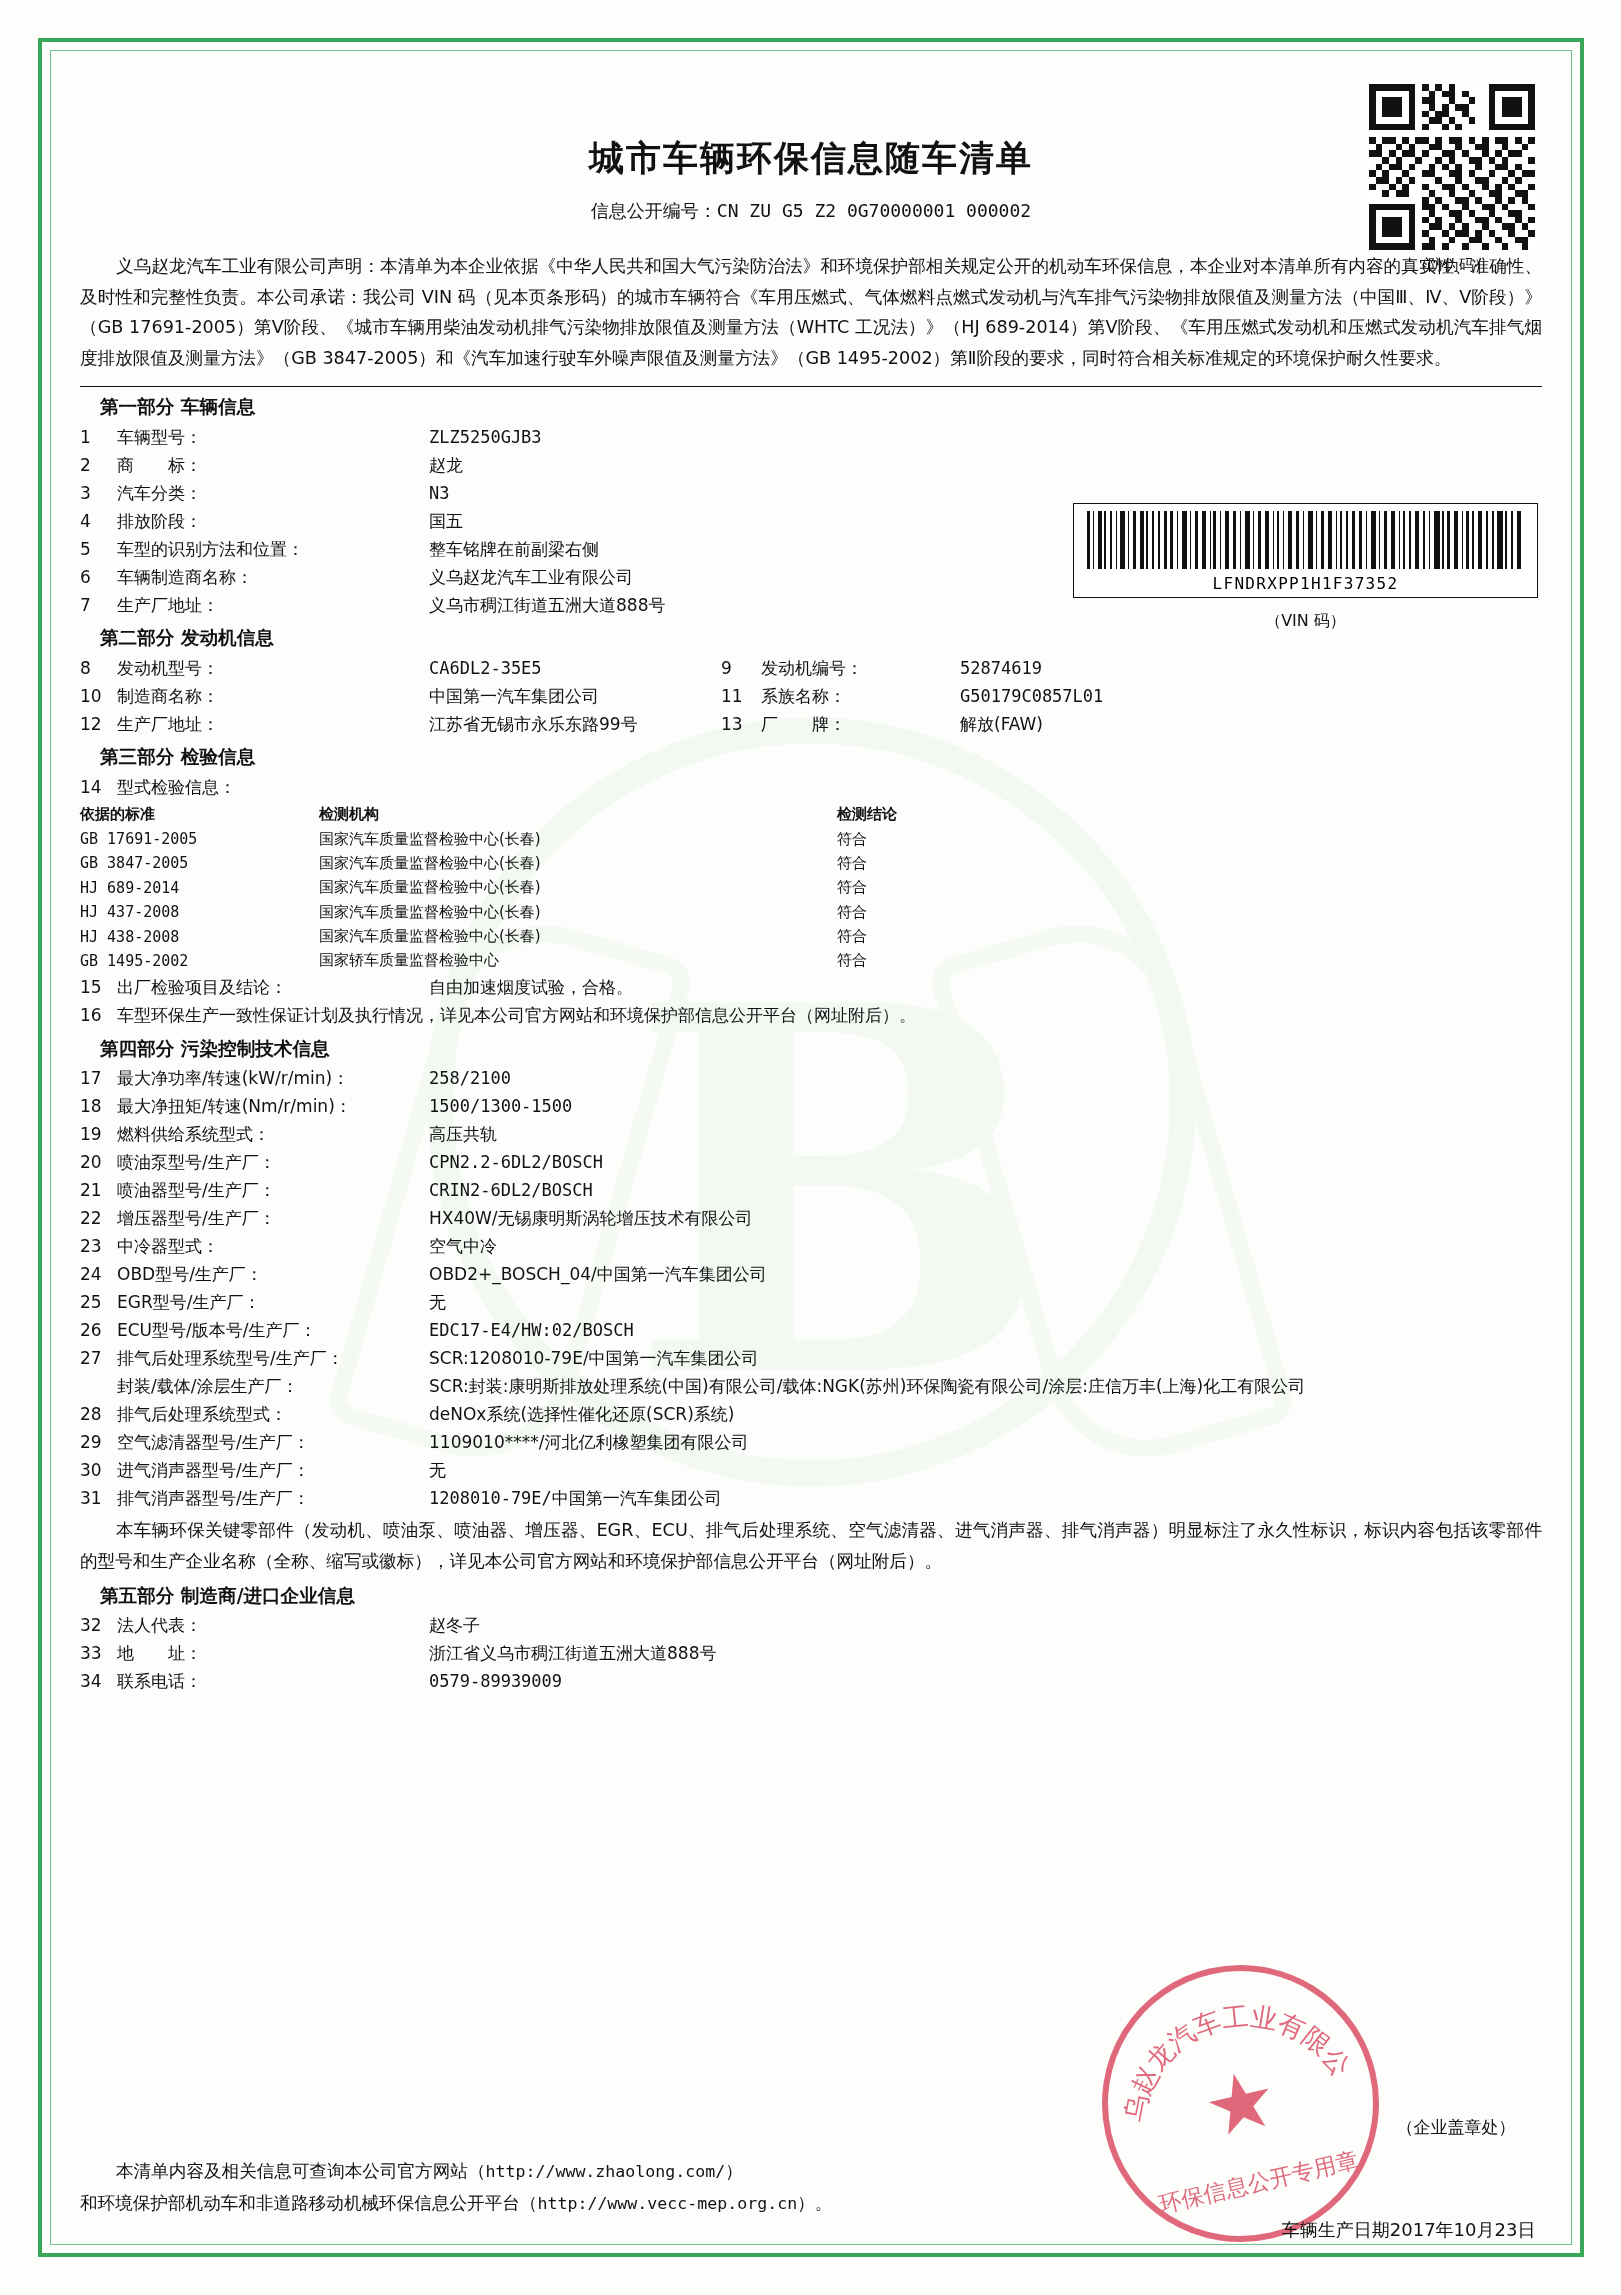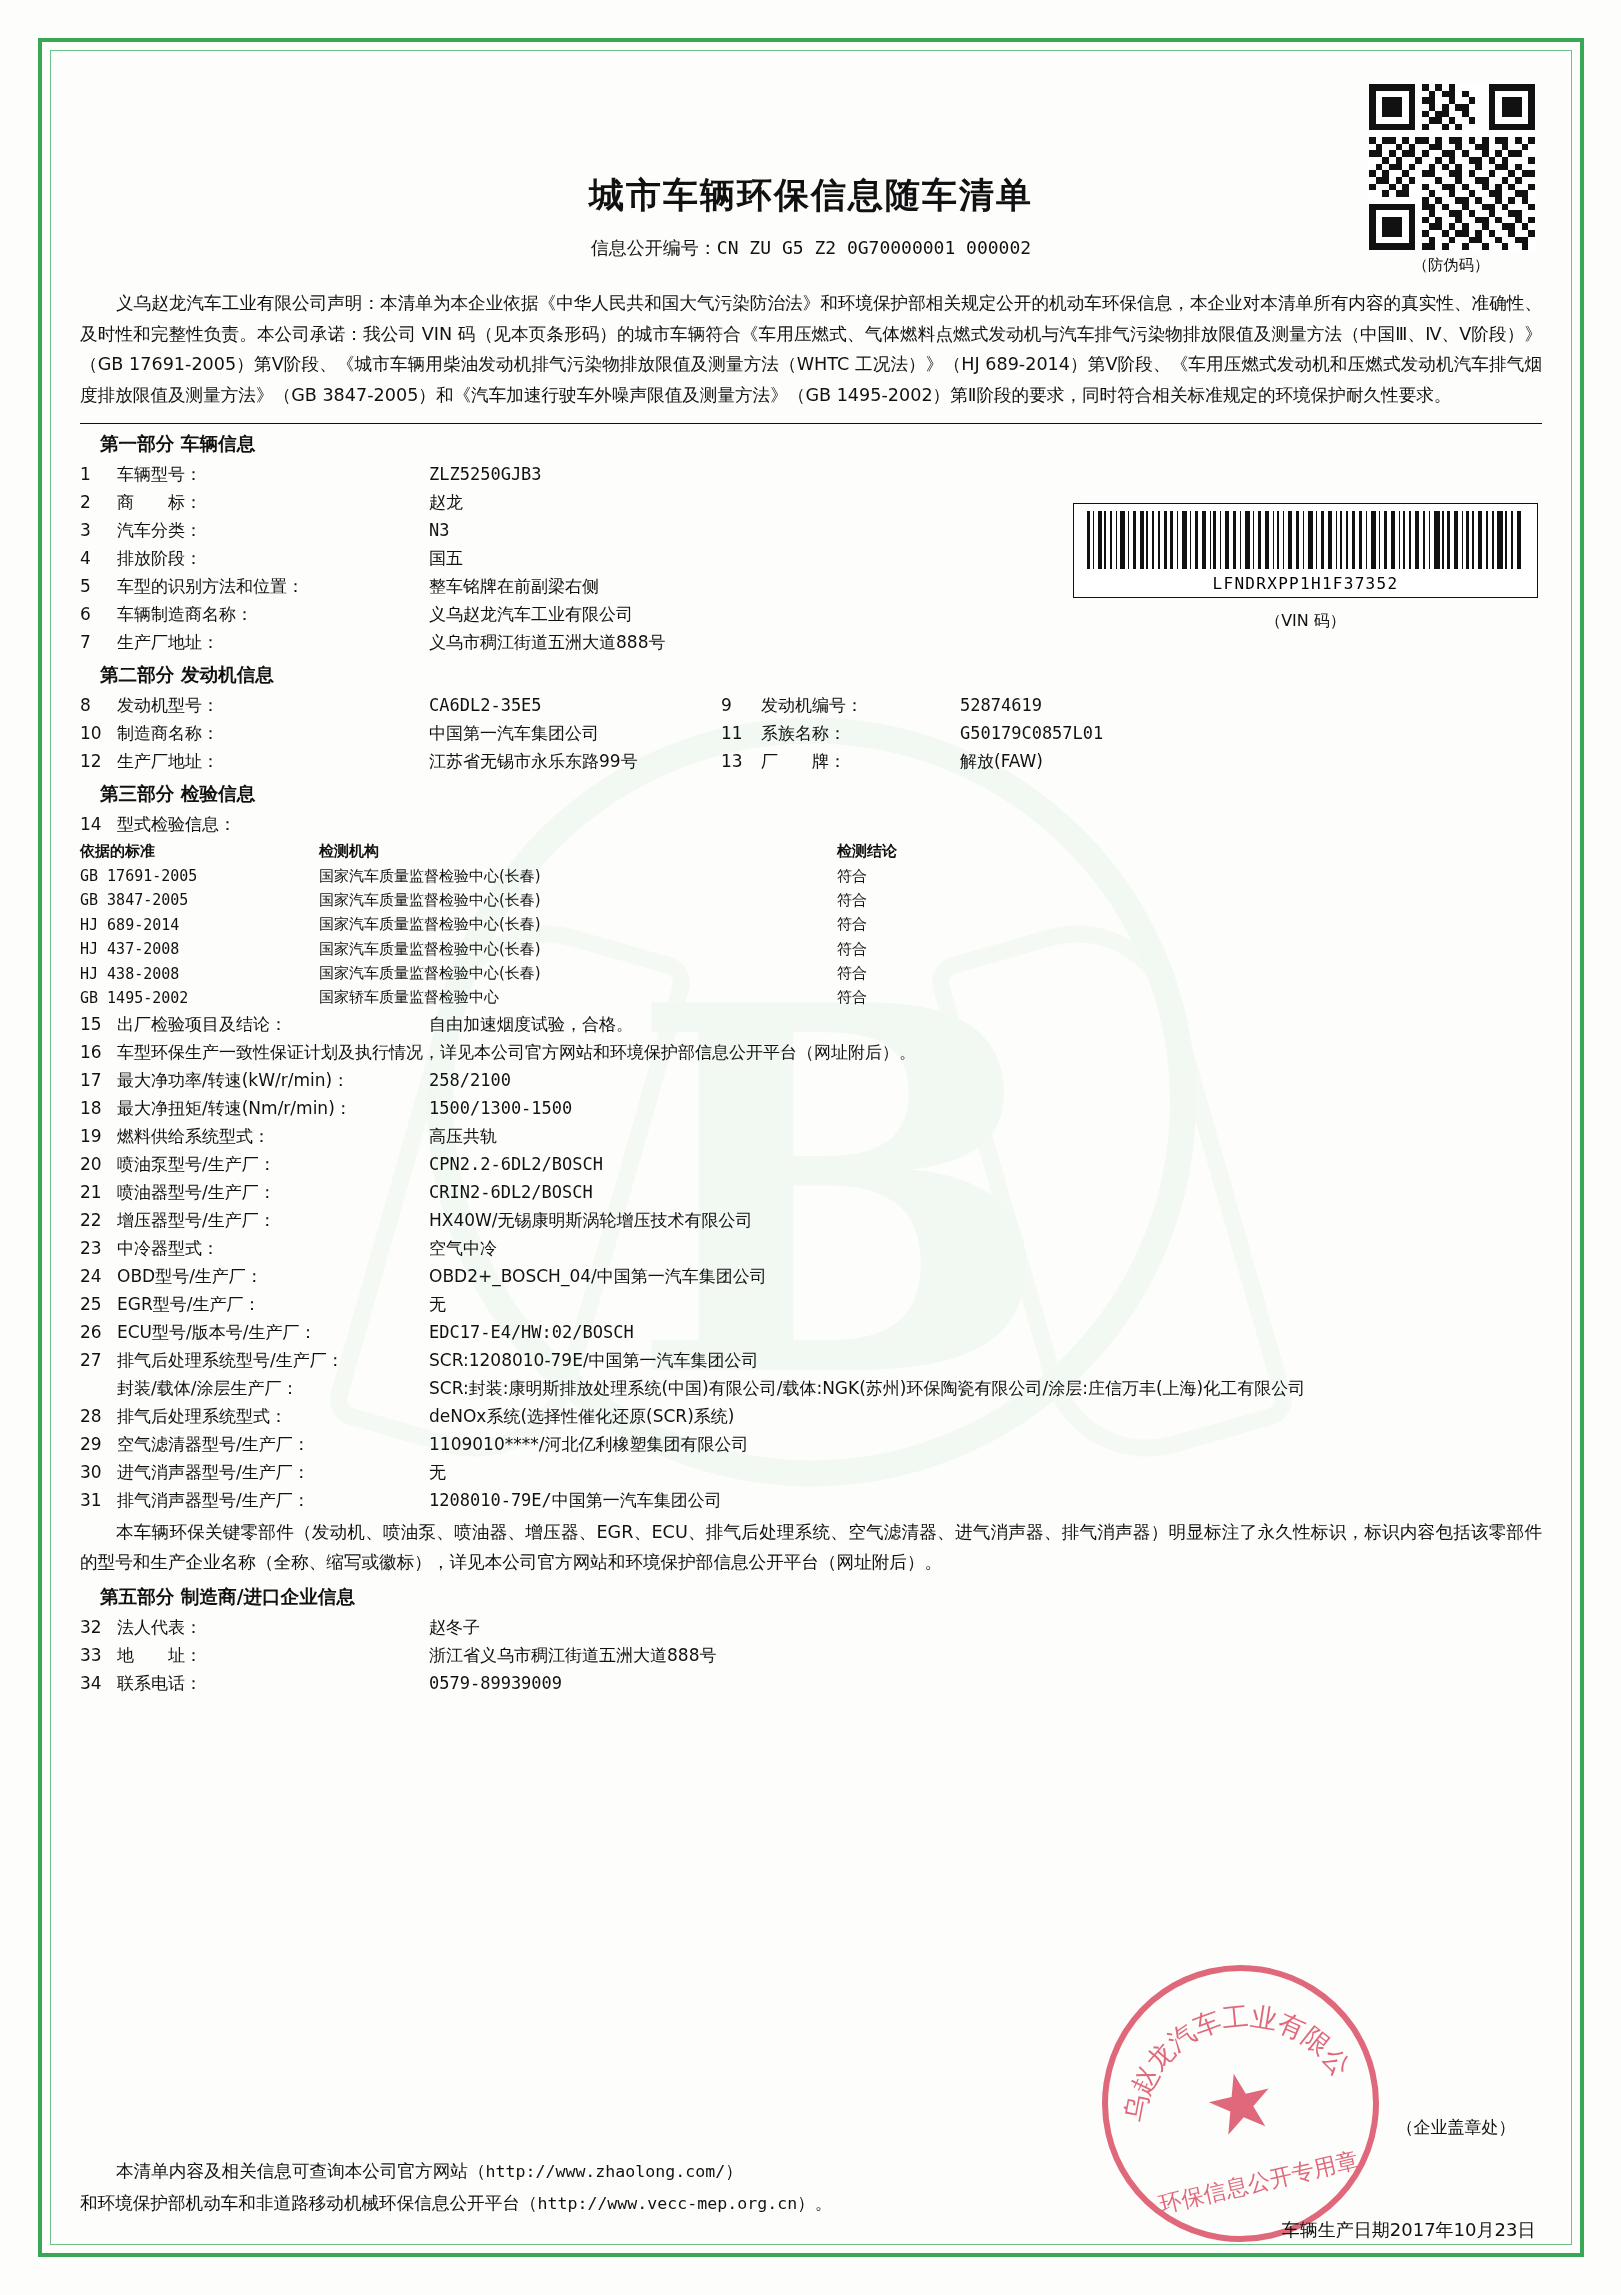--- a/index.html
+++ b/index.html
@@ -60,21 +60,21 @@
     width:166px; height:166px; margin-left:4px;
     background:#ffffff;
     border:0.7px solid #fff;
   }
   .qr svg{display:block;}
   .qr-cap{ text-align:center; font-size:15.3px; margin-top:4px; color:#111; }
 
   
   .title{
     text-align:center; font-size:35px; font-weight:bold; color:#111;
-    margin-top:92px; letter-spacing:2px;
+    margin-top:55px; letter-spacing:2px;
     font-family:"DejaVu Sans", sans-serif;
   }
   .subtitle{
     text-align:center; font-size:18px; color:#111; margin-top:17px;
     font-family:"DejaVu Sans Mono", monospace;
   }
   .subtitle .lbl{ font-family:Liberation Mono, monospace; }
 
   
   .decl{
@@ -586,20 +586,21 @@
         <td class="lbl">出厂检验项目及结论：</td>
         <td class="val">自由加速烟度试验，合格。</td>
       </tr>
       <tr>
         <td class="num">16</td>
         <td colspan="2">车型环保生产一致性保证计划及执行情况，详见本公司官方网站和环境保护部信息公开平台（网址附后）。</td>
       </tr>
     </tbody>
       </table>
 
+    <div class="section-title">第四部分  污染控制技术信息</div>
     <table class="rows">
       <tbody>
           <tr>
         <td class="num">17</td>
         <td class="lbl">最大净功率/转速(kW/r/min)：</td>
         <td class="val mono">258/2100</td>
       </tr>
       <tr>
         <td class="num">18</td>
         <td class="lbl">最大净扭矩/转速(Nm/r/min)：</td>

